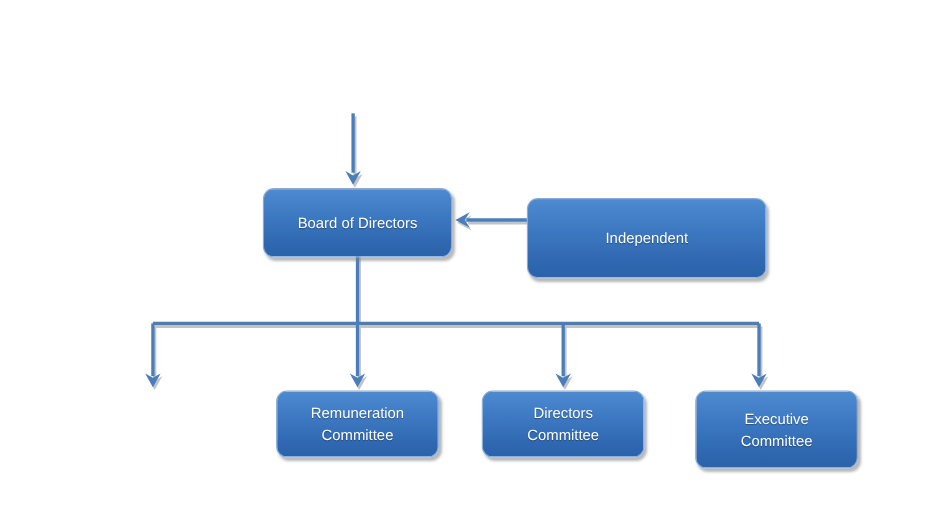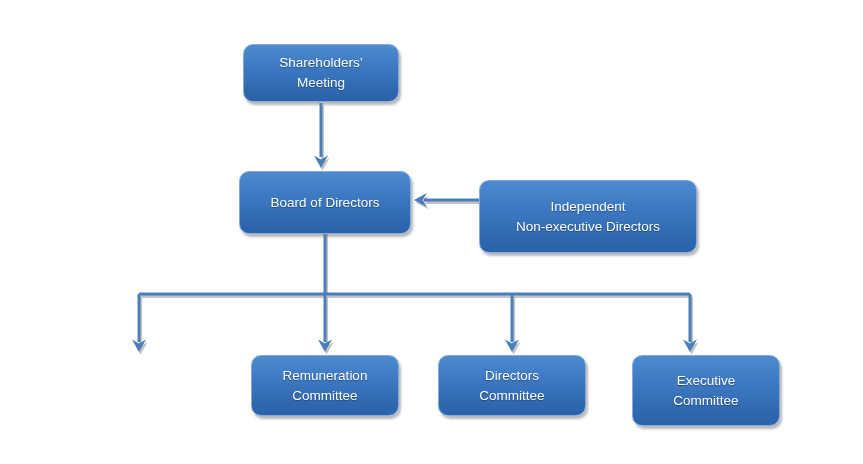--- a/index.html
+++ b/index.html
@@ -76,33 +76,28 @@
         <path class="ah" d="M512 352 L505 339.5 L512 343.5 L519 339.5 Z"></path>
 
         <path class="ln" d="M690 294 V342"></path>
         <path class="ah" d="M690 352 L683 339.5 L690 343.5 L697 339.5 Z"></path>
       </g>
     </defs>
     <use href="#connectors-geom" transform="translate(1.6,2.6)" stroke="#ababab" fill="#ababab" opacity="0.7"></use>
     <use href="#connectors-geom" stroke="#4a7ebb" fill="#4a7ebb"></use>
   </svg>
 
-  <div class="node" style="left:243px; top:44px; width:156px; height:58px;">
-    <span class="line">Shareholders’</span>
-    <span class="line">Meeting</span>
-  </div>
 
   <div class="node" style="left:239px; top:171px; width:172px; height:63px;">
     <span class="line">Board of Directors</span>
 
   </div>
 
   <div class="node" style="left:479px; top:164px; width:218px; height:73px;margin-top:16px;">
     <span class="line">Independent</span>
-    <span class="line">Non-executive Directors</span>
   </div>
 
 
   <div class="node" style="left:251px; top:355px; width:148px; height:61px;">
     <span class="line">Remuneration</span>
     <span class="line">Committee</span>
   </div>
 
   <div class="node" style="left:438px; top:355px; width:148px; height:61px;">
     <span class="line">Directors</span>

